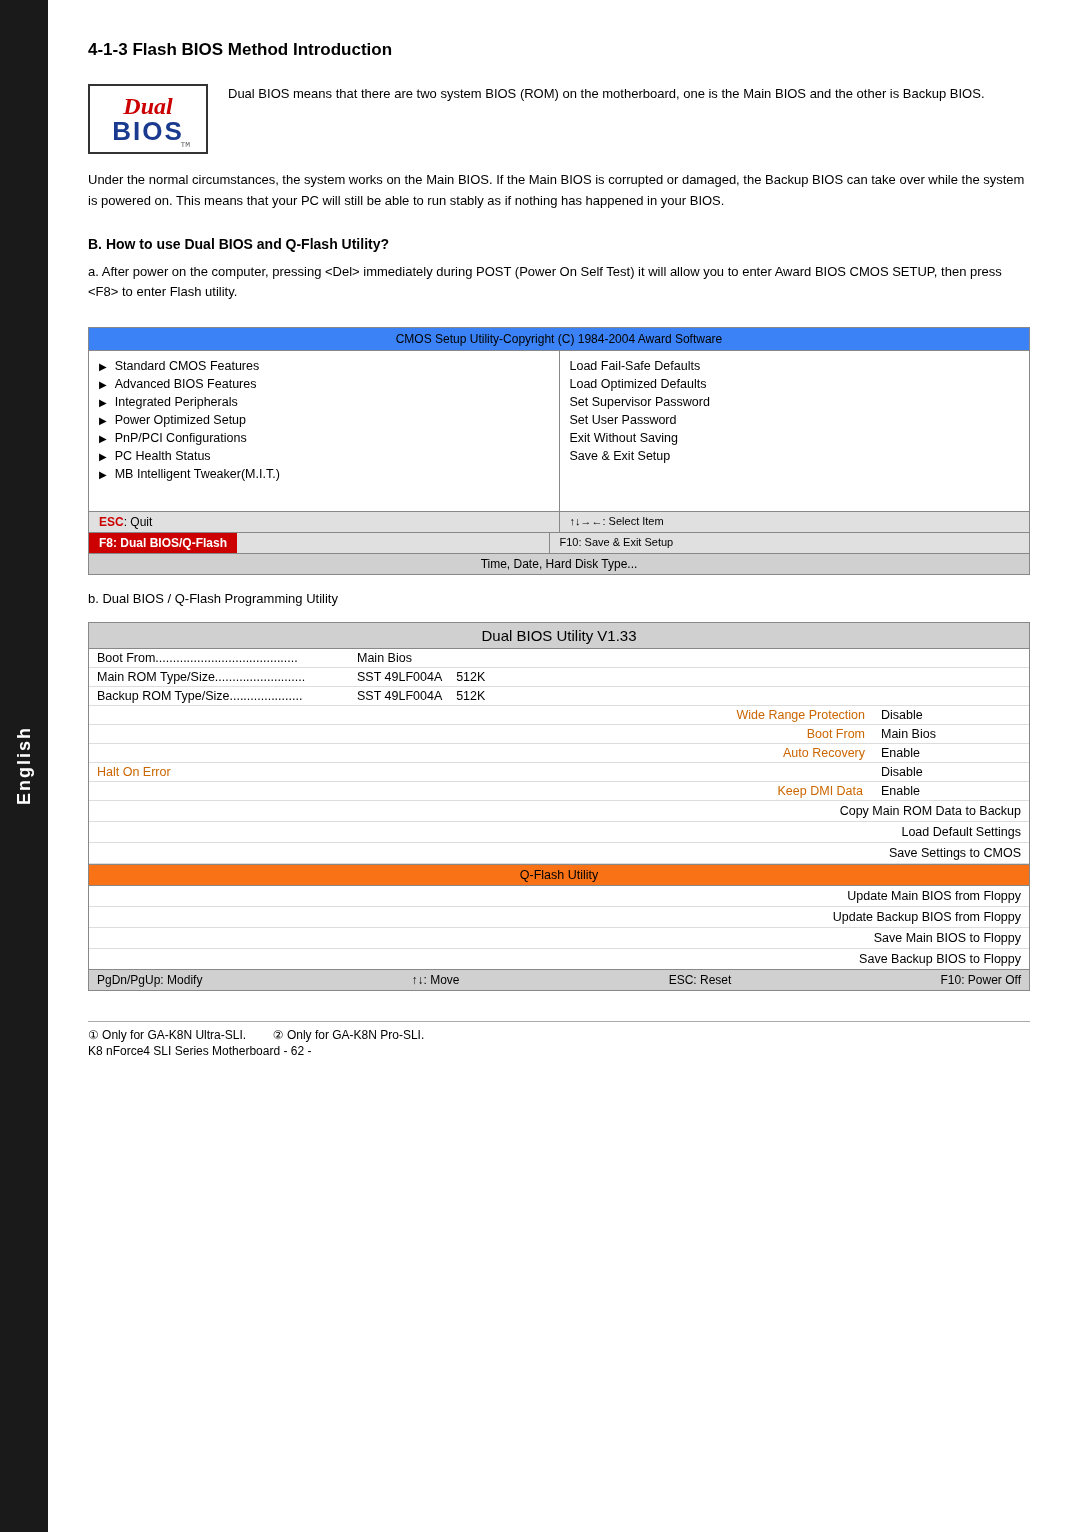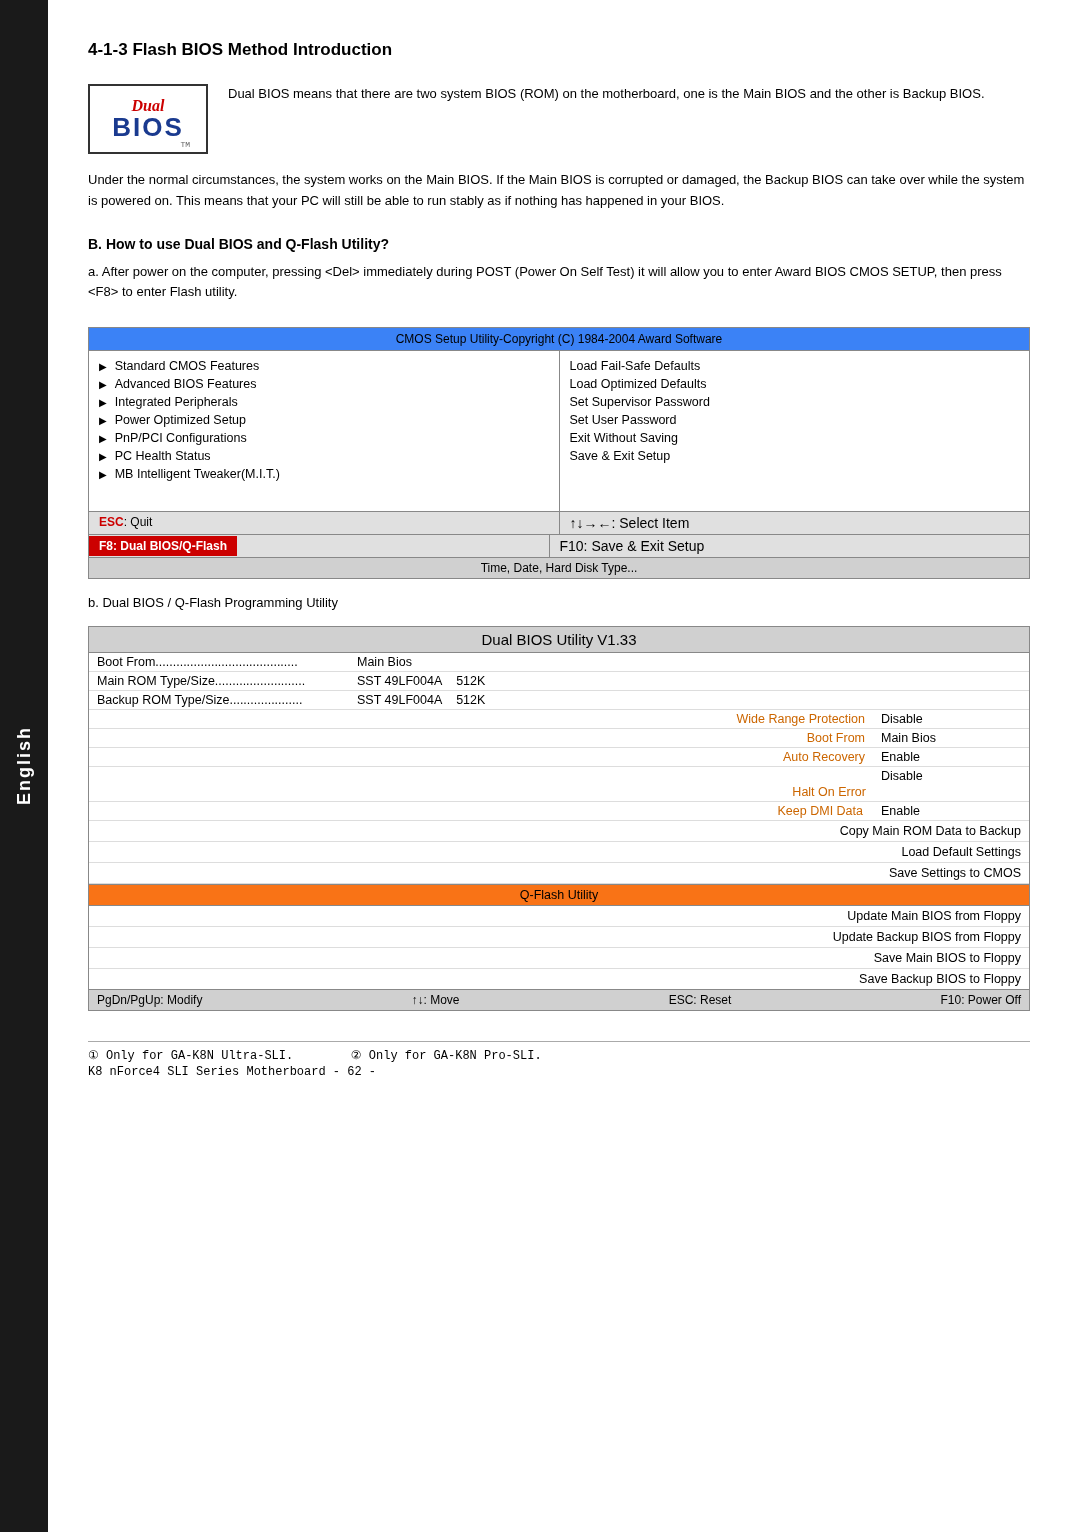--- a/index.html
+++ b/index.html
@@ -57,21 +57,21 @@
       display: flex;
       flex-direction: column;
       align-items: center;
       justify-content: center;
       background: #fff;
       position: relative;
     }
     .logo-dual {
       font-family: 'Times New Roman', serif;
       font-style: italic;
-      font-size: 16px;
+      font-size: 24px;
       font-weight: bold;
       color: #cc0000;
       line-height: 1;
     }
     .logo-bios {
       font-size: 26px;
       font-weight: 900;
       color: #1a3a8f;
       letter-spacing: 2px;
       line-height: 1;
@@ -151,21 +151,21 @@
     }
     .bios-footer-left {
       flex: 1;
       padding: 3px 10px;
       border-right: 1px solid #888;
       font-size: 12px;
     }
     .bios-footer-right {
       flex: 1;
       padding: 3px 10px;
-      font-size: 14px;
+      font-size: 11px;
     }
     .bios-footer-f8 {
       background: #cc0000;
       color: #fff;
       padding: 3px 10px;
       font-weight: bold;
       font-size: 12px;
     }
     .bios-status-bar {
       text-align: center;
@@ -232,21 +232,20 @@
       padding: 3px 8px;
       border-top: 1px solid #888;
       font-size: 12px;
     }
 
     .footnotes {
       margin-top: 10px;
       font-size: 12px;
       border-top: 1px solid #aaa;
       padding-top: 6px;
-      font-family: Liberation Mono, monospace;
     }
     .footnote-line {
       margin-bottom: 2px;
     }
 
     .superscript {
       font-size: 9px;
       vertical-align: super;
     }
   </style>
@@ -368,21 +367,21 @@
         <span class="utility-label orange" style="flex:1; text-align:right; padding-right:16px;">Boot From</span>
         <span class="utility-value" style="min-width:140px;">Main Bios</span>
       </div>
 
       <div class="utility-row">
         <span class="utility-label orange" style="flex:1; text-align:right; padding-right:16px;">Auto Recovery</span>
         <span class="utility-value" style="min-width:140px;">Enable</span>
       </div>
 
       <div class="utility-row">
-        <span class="utility-label orange" style="flex:1; text-align:right; padding-right:15px;margin-top:16px;">Halt On Error</span>
+        <span class="utility-label orange" style="flex:1; text-align:left; padding-right:32px;">Halt On Error</span>
         <span class="utility-value" style="min-width:140px;">Disable</span>
       </div>
 
       <div class="utility-row">
         <span class="utility-label orange" style="flex:1; text-align:right; padding-right:18px;">Keep DMI Data</span>
         <span class="utility-value" style="min-width:140px;">Enable</span>
       </div>
 
       <div class="utility-centered-row">Copy Main ROM Data to Backup</div>
 

